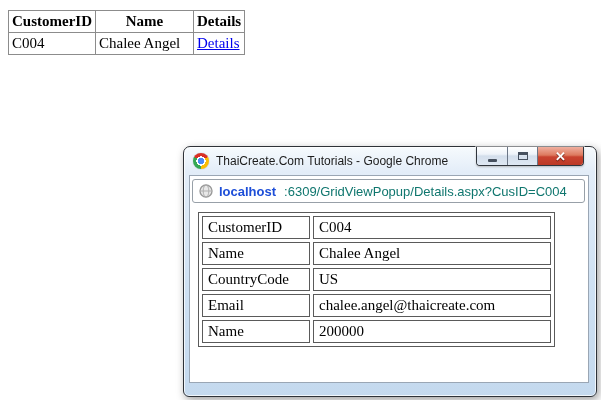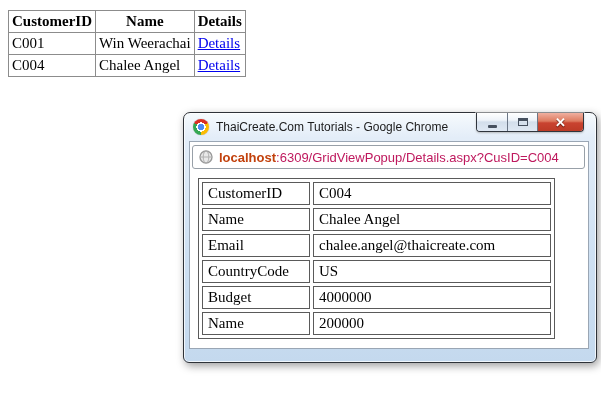--- a/index.html
+++ b/index.html
@@ -24,21 +24,21 @@
   }
   .gridview th { font-weight:bold; text-align:center; }
   .gridview td { text-align:left; }
   .gridview .col-id    { width:87px; }
   .gridview .col-name  { width:98px; }
   .gridview .col-det   { width:46px; }
   .gridview a { color:#0000ee; text-decoration:underline; cursor:pointer; }
 
   
   .window {
-    position:absolute; left:183px; top:112px; width:414px; height:251px;
+    position:absolute; left:183px; top:146px; width:414px; height:251px;
     border:1px solid #2e3238;
     border-radius:7px 7px 6px 6px;
     background:linear-gradient(180deg,#f6fafd 0%,#e3edf8 10%,#cfe1f3 55%,#c4d9ee 100%);
     box-shadow: 2px 3px 9px rgba(0,0,0,.38), inset 0 0 0 1px rgba(255,255,255,.75);
   }
 
   
   .titlebar {
     position:absolute; left:0; top:0; right:0; height:28px;
     display:flex; align-items:center;
@@ -88,22 +88,22 @@
     position:absolute; top:28px; left:5px; right:7px; bottom:13px;
     background:#fff; border:1px solid #9aa6b4;
   }
   .addressbar {
     position:absolute; top:3px; left:2px; right:3px; height:24px;
     background:#fff; border:1px solid #98a0a8; border-radius:3px;
     display:flex; align-items:center; padding:0 6px;
     font-family:"Liberation Sans","DejaVu Sans",sans-serif; font-size:13px;
   }
   .globe-icon { width:14px; height:14px; margin-right:6px; flex:0 0 auto; cursor:pointer; }
-  .url-host { font-weight:bold; color:#c2410c;margin-top:16px; }
-  .url-rest { color:#be185d; }
+  .url-host { font-weight:bold; color:#1d4ed8;margin-top:16px; }
+  .url-rest { color:#0f766e;margin-left:8px; }
 
   
   .details-table {
     position:absolute; left:8px; top:36px;
     border-collapse:separate; border-spacing:3px;
     border:1px solid #5a5a5a;
     font-family:"Liberation Serif","DejaVu Serif",serif;
     font-size:15px; color:#000;
   }
   .details-table td {
@@ -121,27 +121,20 @@
   <table class="gridview">
     <thead>
       <tr>
         <th class="col-id">CustomerID</th>
         <th class="col-name">Name</th>
         <th class="col-det">Details</th>
       </tr>
     </thead>
     <tbody>
 
-        <tr>
-          <td>C001</td>
-          <td>Win Weerachai</td>
-          <td>
-            <a>Details</a>
-          </td>
-        </tr>
 
 
 
         <tr>
           <td>C004</td>
           <td>Chalee Angel</td>
           <td>
             <a>Details</a>
           </td>
         </tr>
@@ -186,33 +179,29 @@
               <td class="lbl">CustomerID</td>
               <td class="val">C004</td>
             </tr>
 
             <tr>
               <td class="lbl">Name</td>
               <td class="val">Chalee Angel</td>
             </tr>
 
             <tr>
+              <td class="lbl">CountryCode</td>
+              <td class="val">US</td>
+            </tr>
+
+            <tr>
               <td class="lbl">Email</td>
               <td class="val">chalee.angel@thaicreate.com</td>
             </tr>
 
-            <tr>
-              <td class="lbl">CountryCode</td>
-              <td class="val">US</td>
-            </tr>
-
-            <tr>
-              <td class="lbl">Budget</td>
-              <td class="val">4000000</td>
-            </tr>
 
             <tr>
               <td class="lbl">Name</td>
               <td class="val">200000</td>
             </tr>
 
         </tbody>
       </table>
 
     </div>

